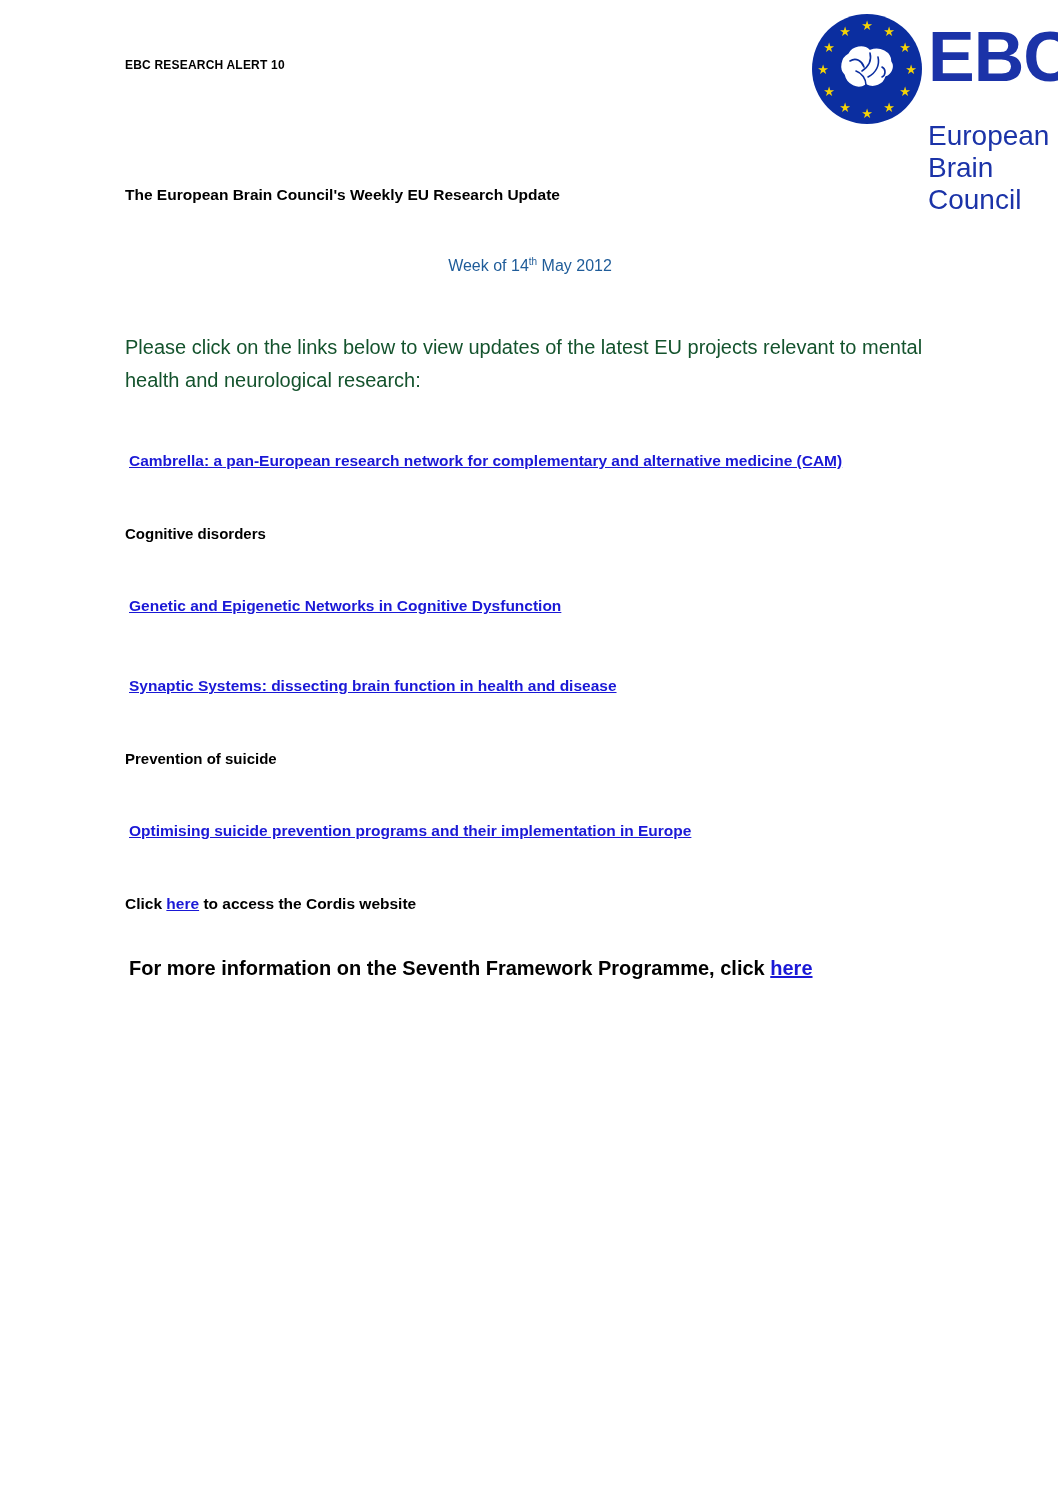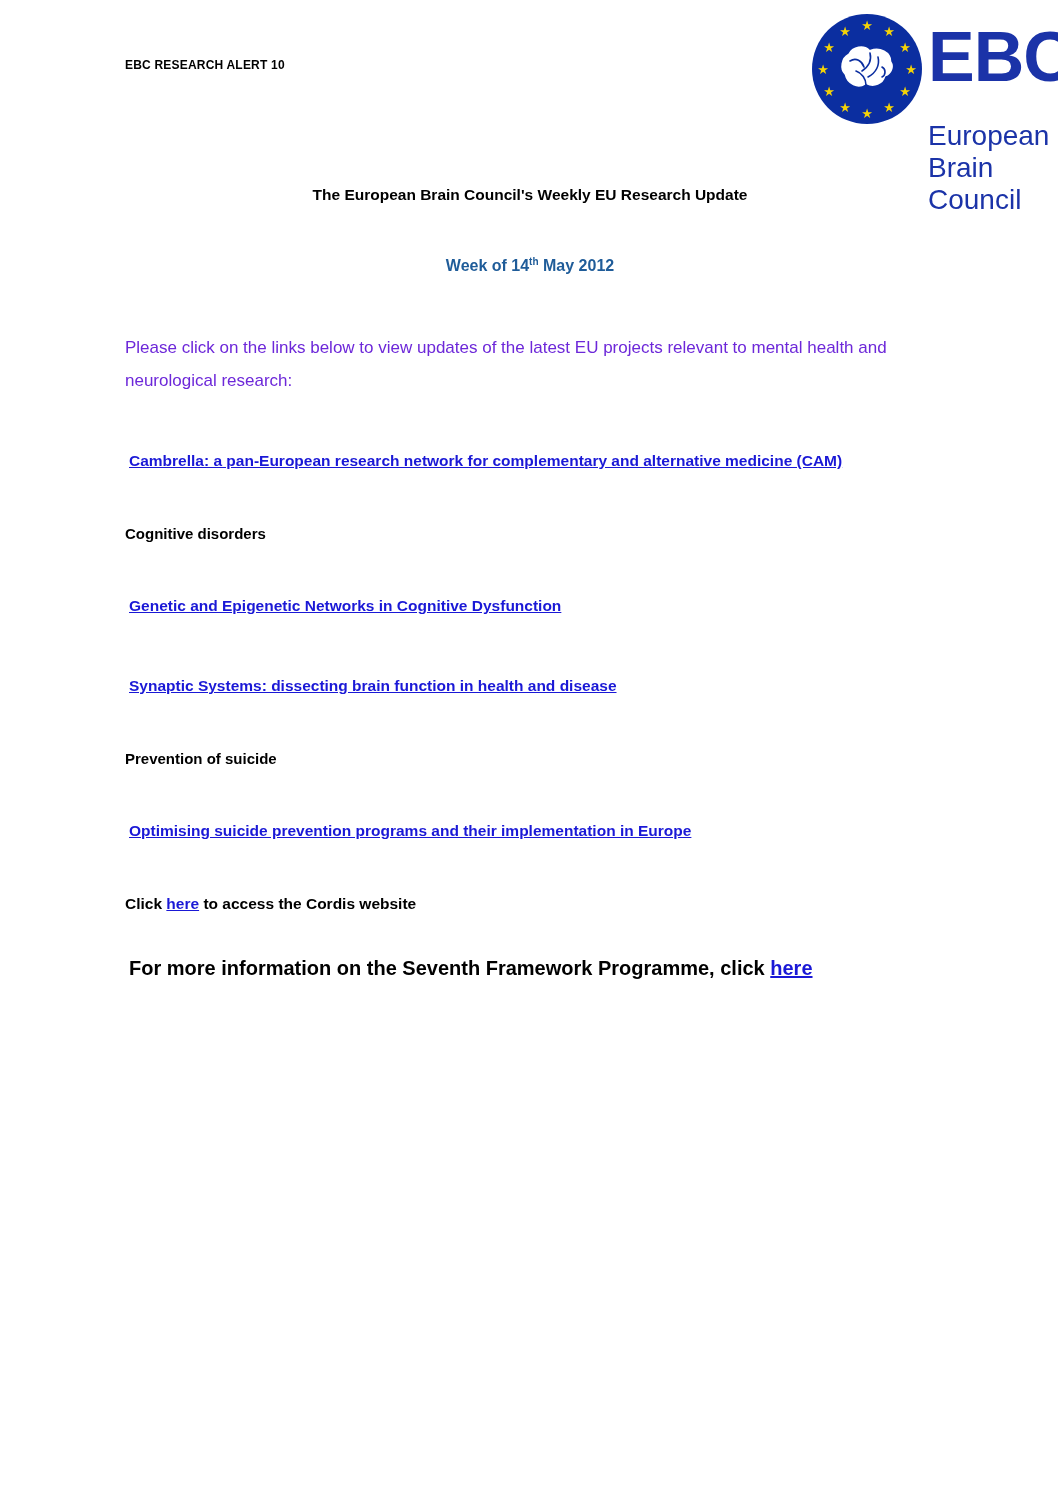--- a/index.html
+++ b/index.html
@@ -80,41 +80,40 @@
   }
 
   
   .content {
     position: absolute;
     left: 125px;
     top: 186px;
     width: 810px;
   }
   .doc-title {
-    text-align: center;
     font-size: 15.5px;
     font-weight: bold;
     color: #000;
     margin: 0 0 52px 0;
   }
   .doc-week {
     text-align: center;
     font-size: 16px;
-    font-weight: bold;
+    font-weight: normal;
     color: #1f5c99;
     margin: 0 0 56px 0;
   }
   .doc-week sup {
     font-size: 10px;
     vertical-align: super;
   }
   .intro {
-    font-size: 17px;
+    font-size: 20px;
     line-height: 33px;
-    color: #6d28d9;
+    color: #14532d;
     margin: 8px 0 48px 0;
     max-width: 805px;
   }
   .section-head {
     font-size: 15px;
     font-weight: bold;
     color: #000;
     margin: 0 0 48px 0;
   }
   .link-line {

